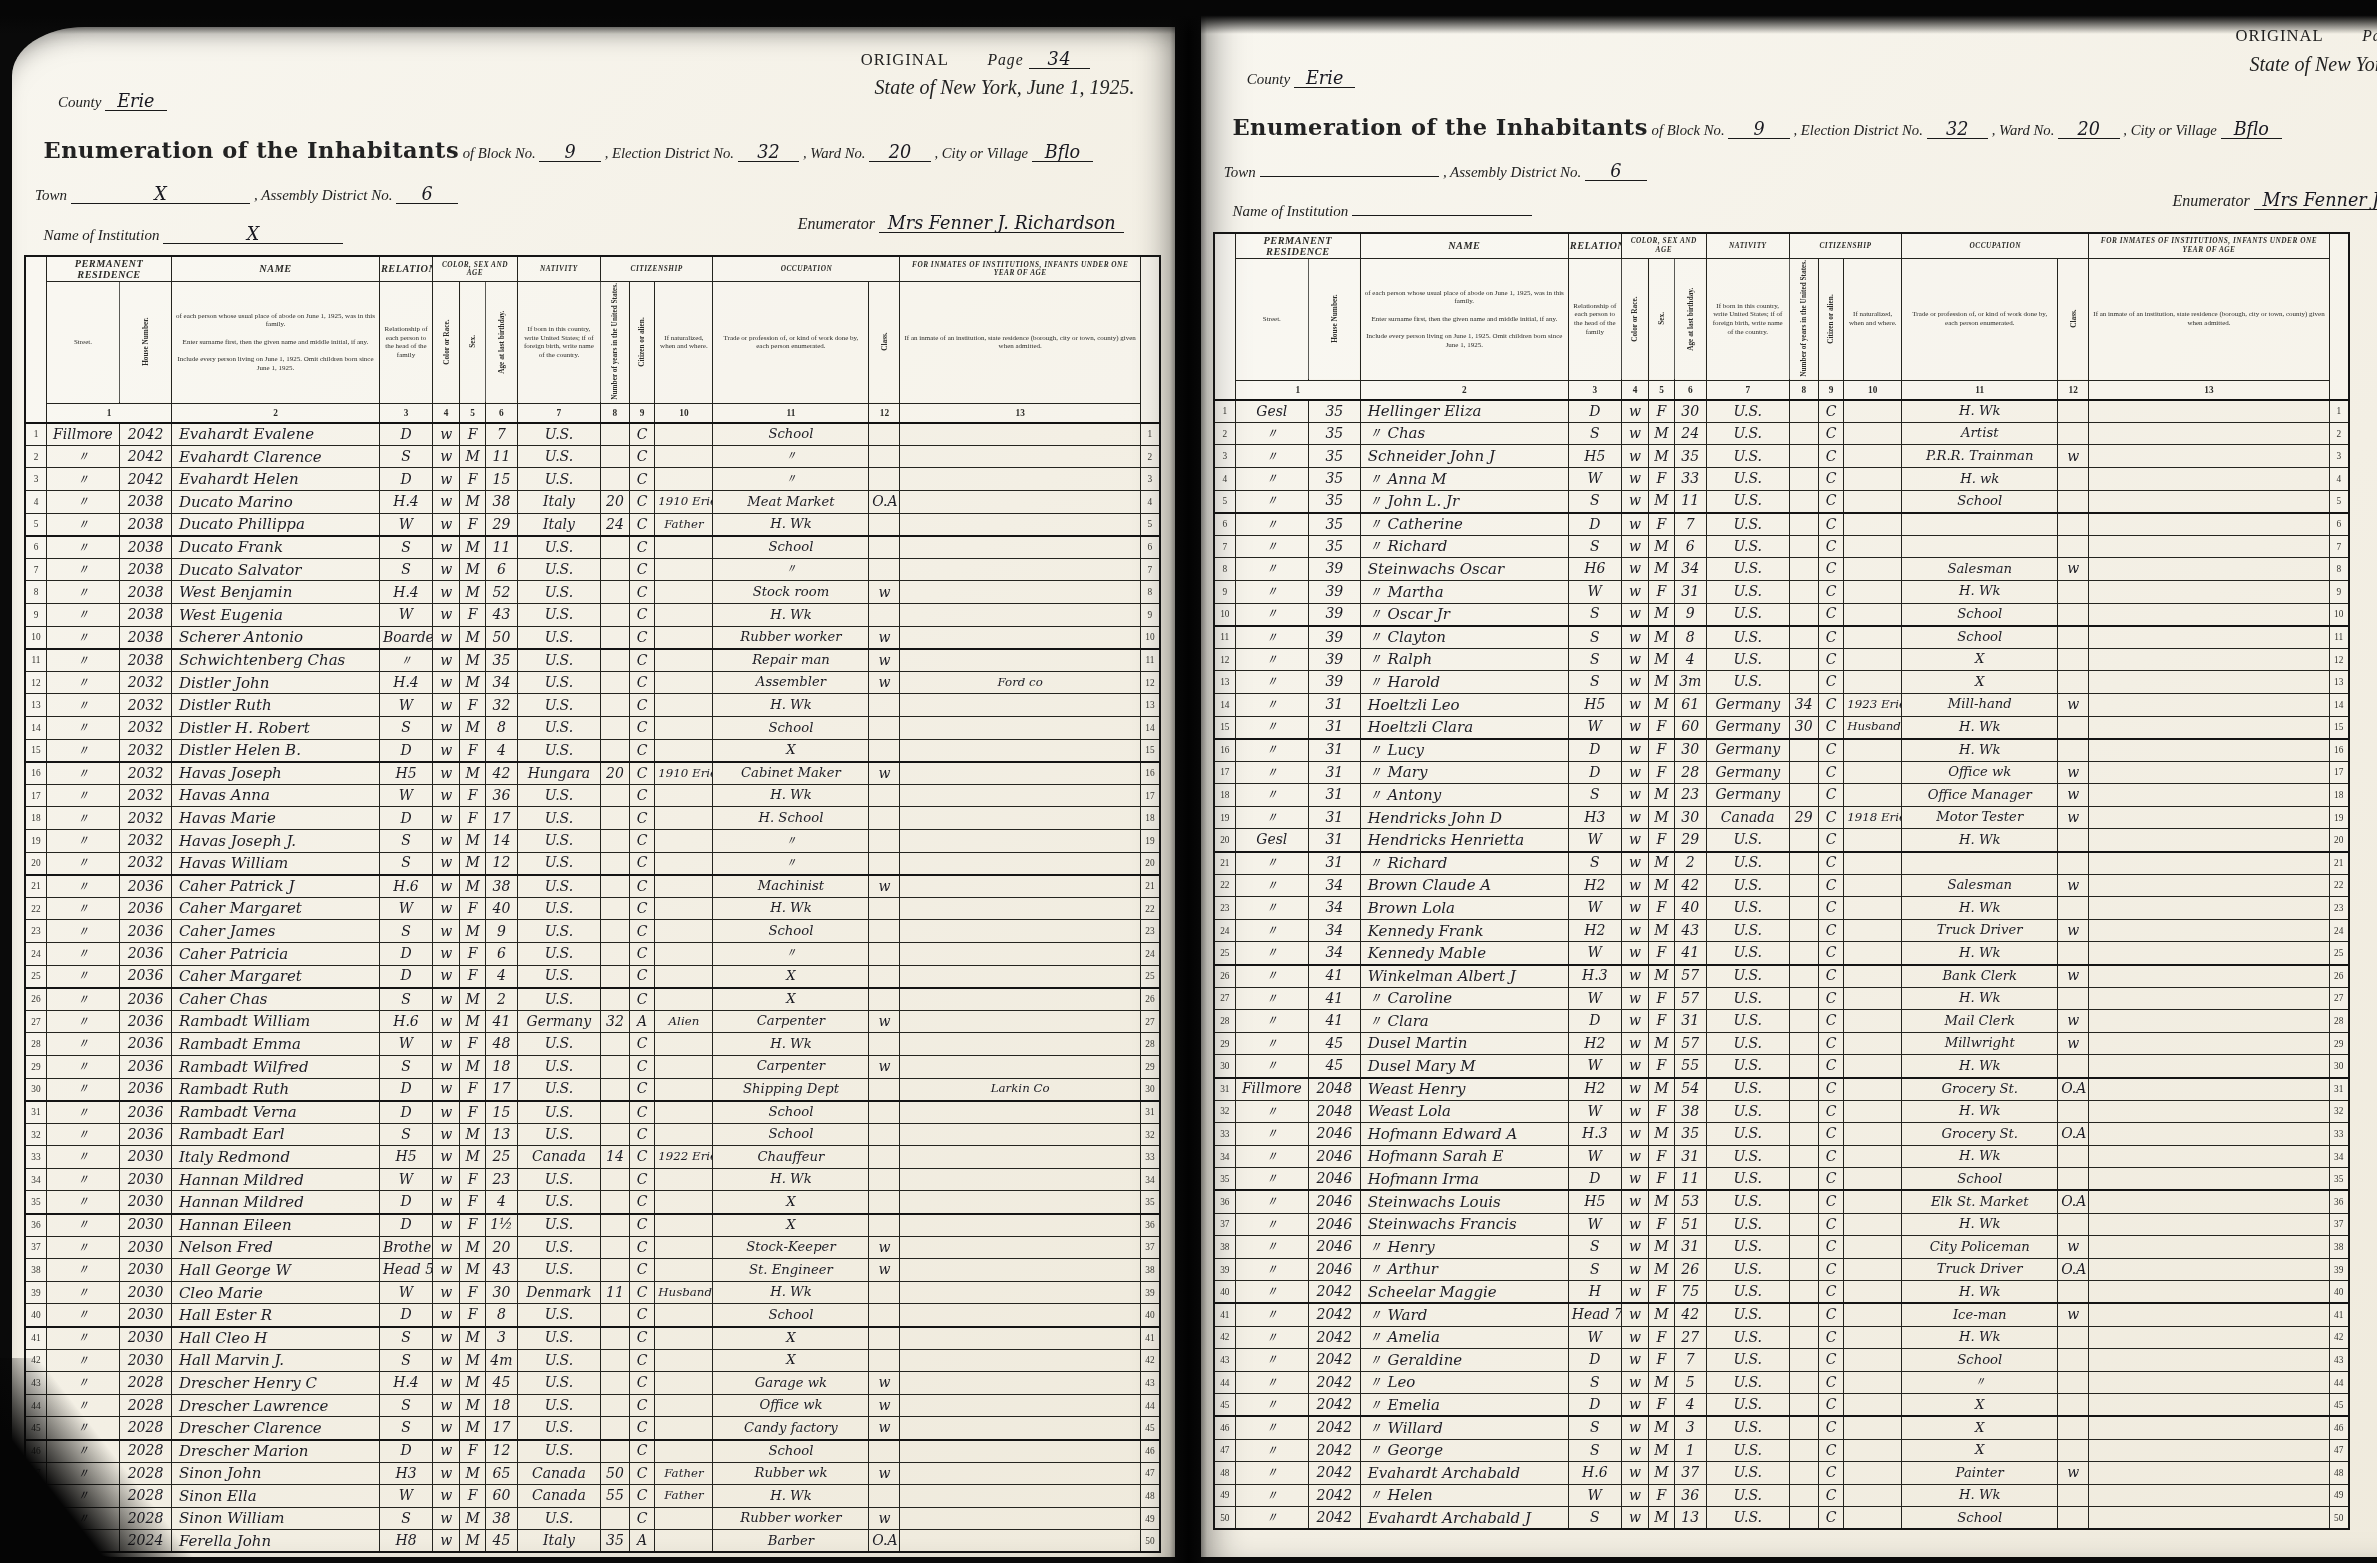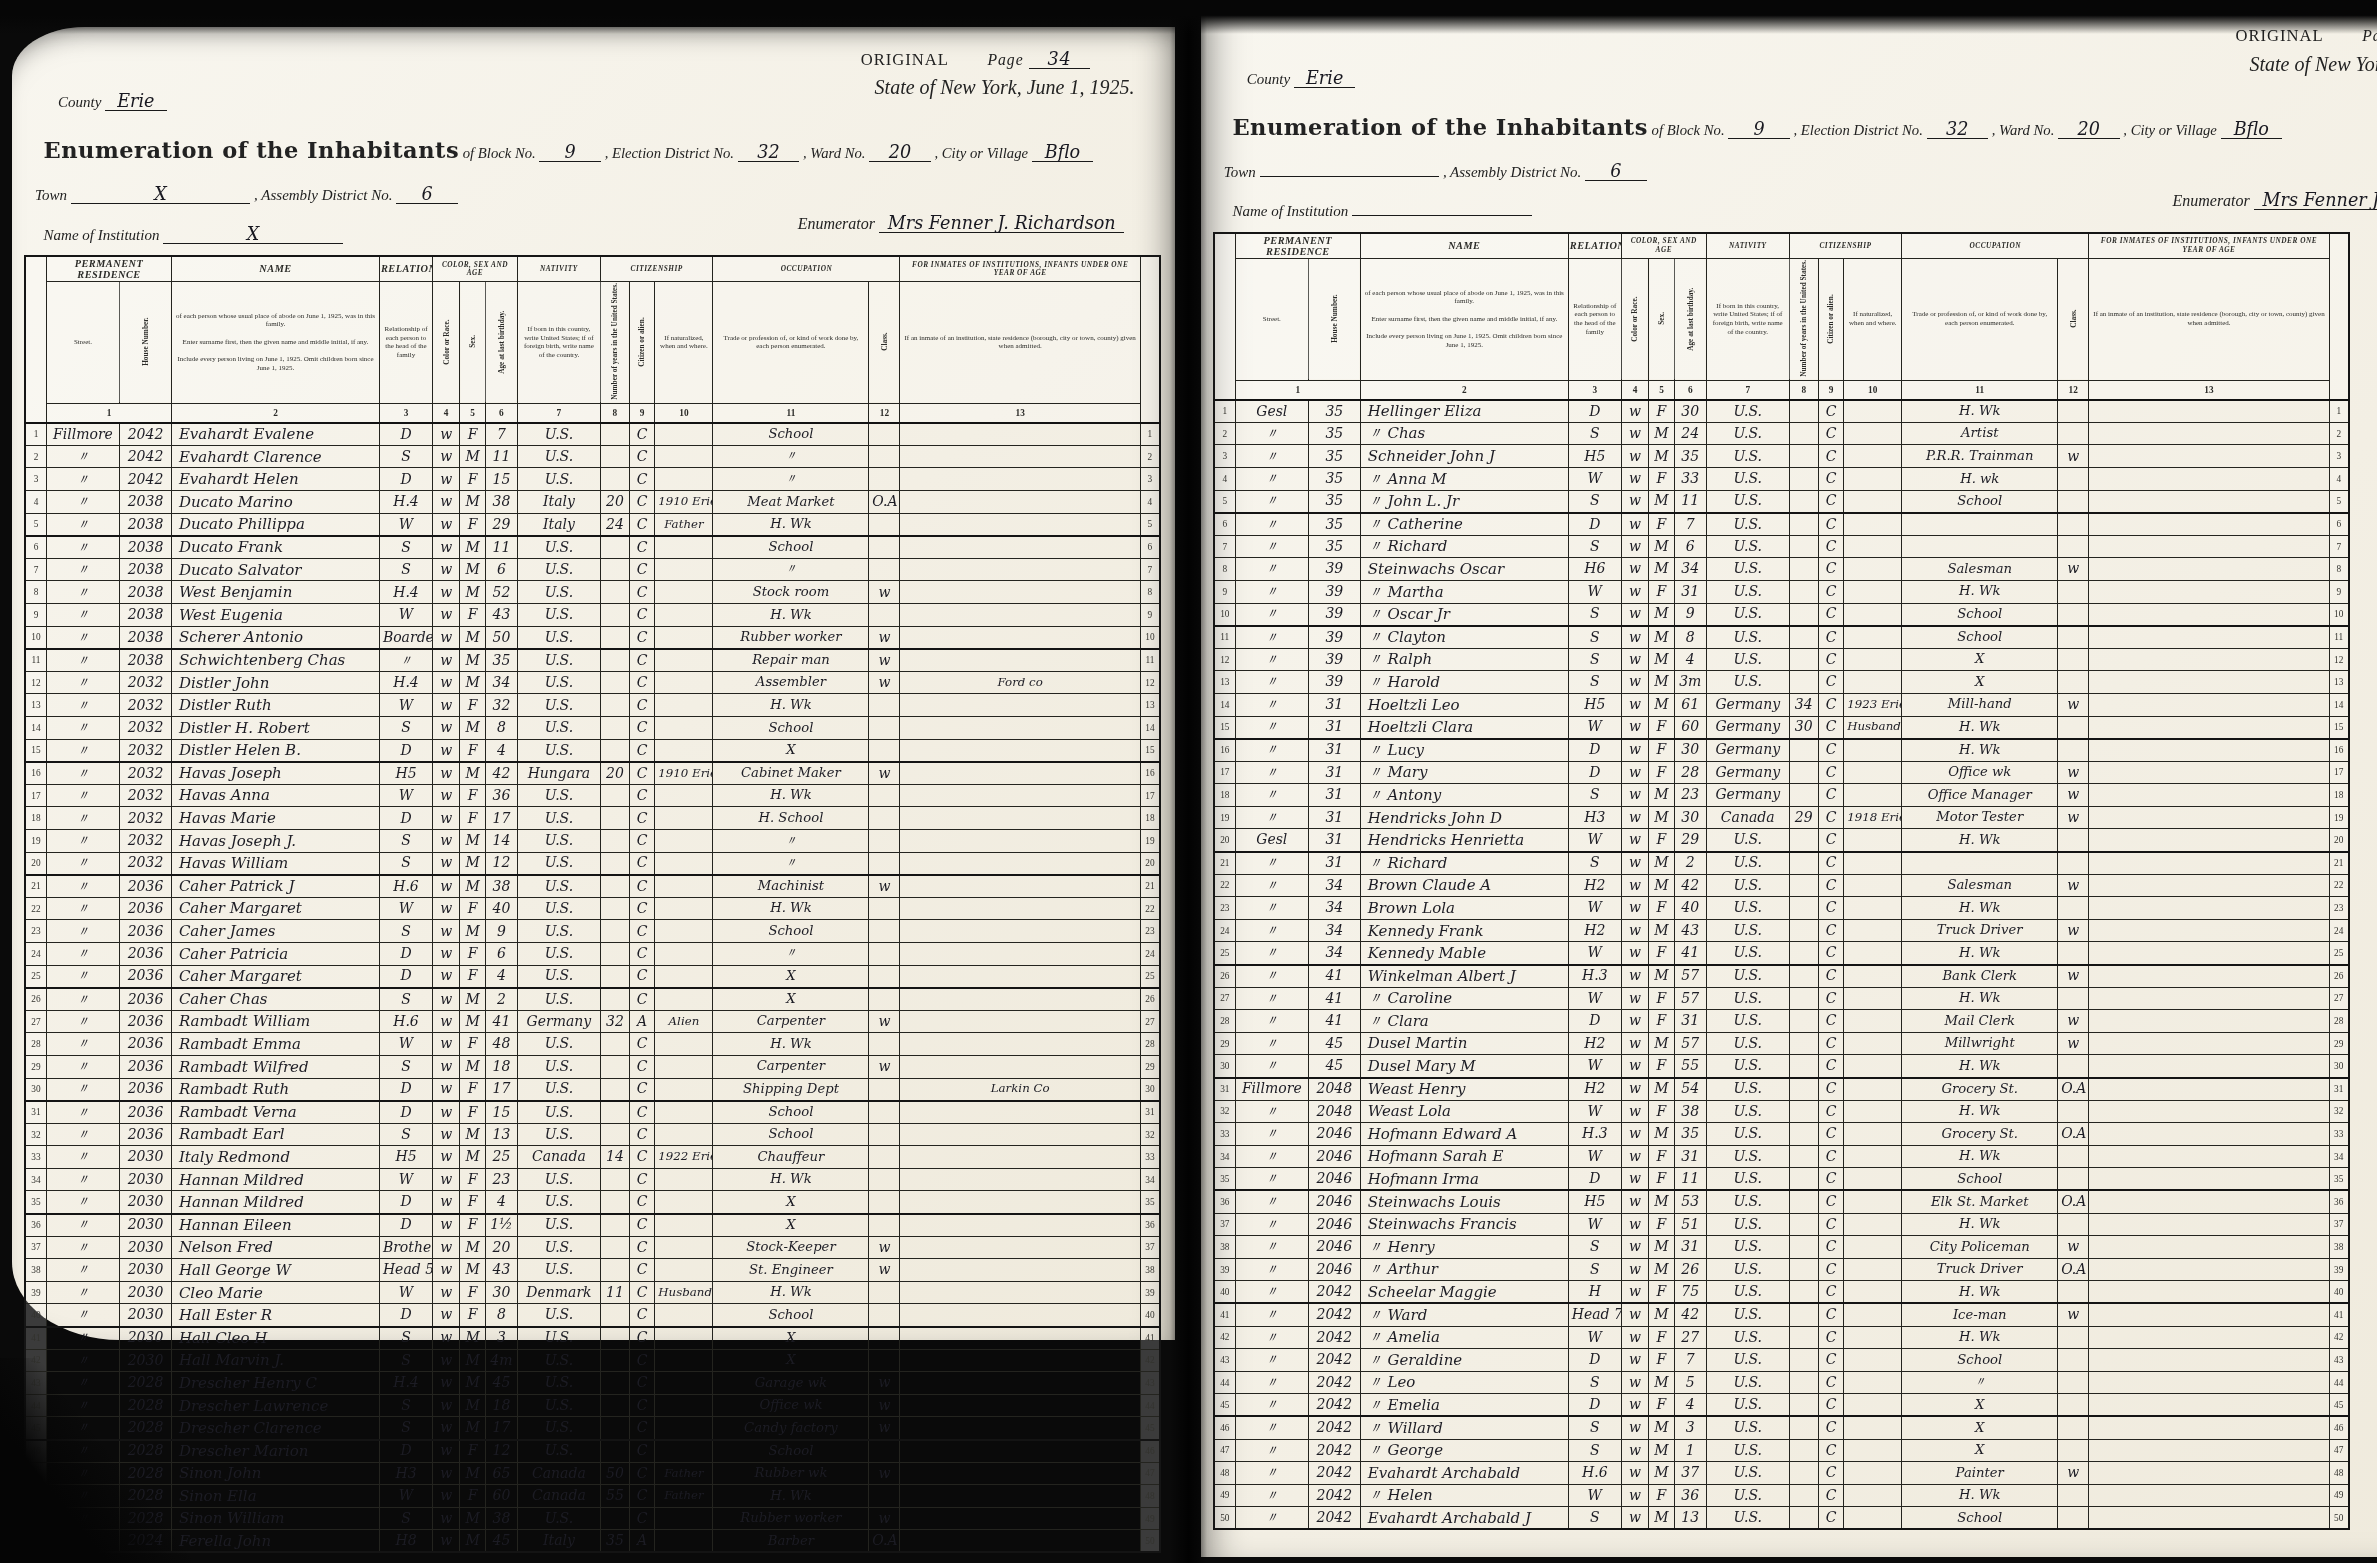--- a/index.html
+++ b/index.html
@@ -11,21 +11,21 @@
     font-family:"Liberation Serif", serif;
     color:#222;
   }
   .page{
     position:absolute;
     background:linear-gradient(135deg,#f8f6ef 0%,#f3efe4 55%,#efeadc 100%);
     box-sizing:border-box;
     padding:6.9px 11.8px 4.9px 11.8px;
   }
   .page-left{
-    left:12.2px;top:27px;width:1163px;height:1313px;
+    left:12.2px;top:27px;width:1163px;height:1530px;
     border-top-left-radius:73px 49px;
     border-bottom-left-radius:108px 78px;
     box-shadow:inset -24.5px 0 34px -19.6px rgba(0,0,0,.45), inset 0 19.6px 29px -19.6px rgba(0,0,0,.55);
   }
   .page-right{
     left:1201px;top:3.9px;width:1349px;height:1553px;
     border-top-right-radius:93px 64px;
     border-bottom-right-radius:73px 54px;
     box-shadow:inset 27px 0 39px -22px rgba(0,0,0,.5), inset 0 17px 27px -19.6px rgba(0,0,0,.5);
   }

